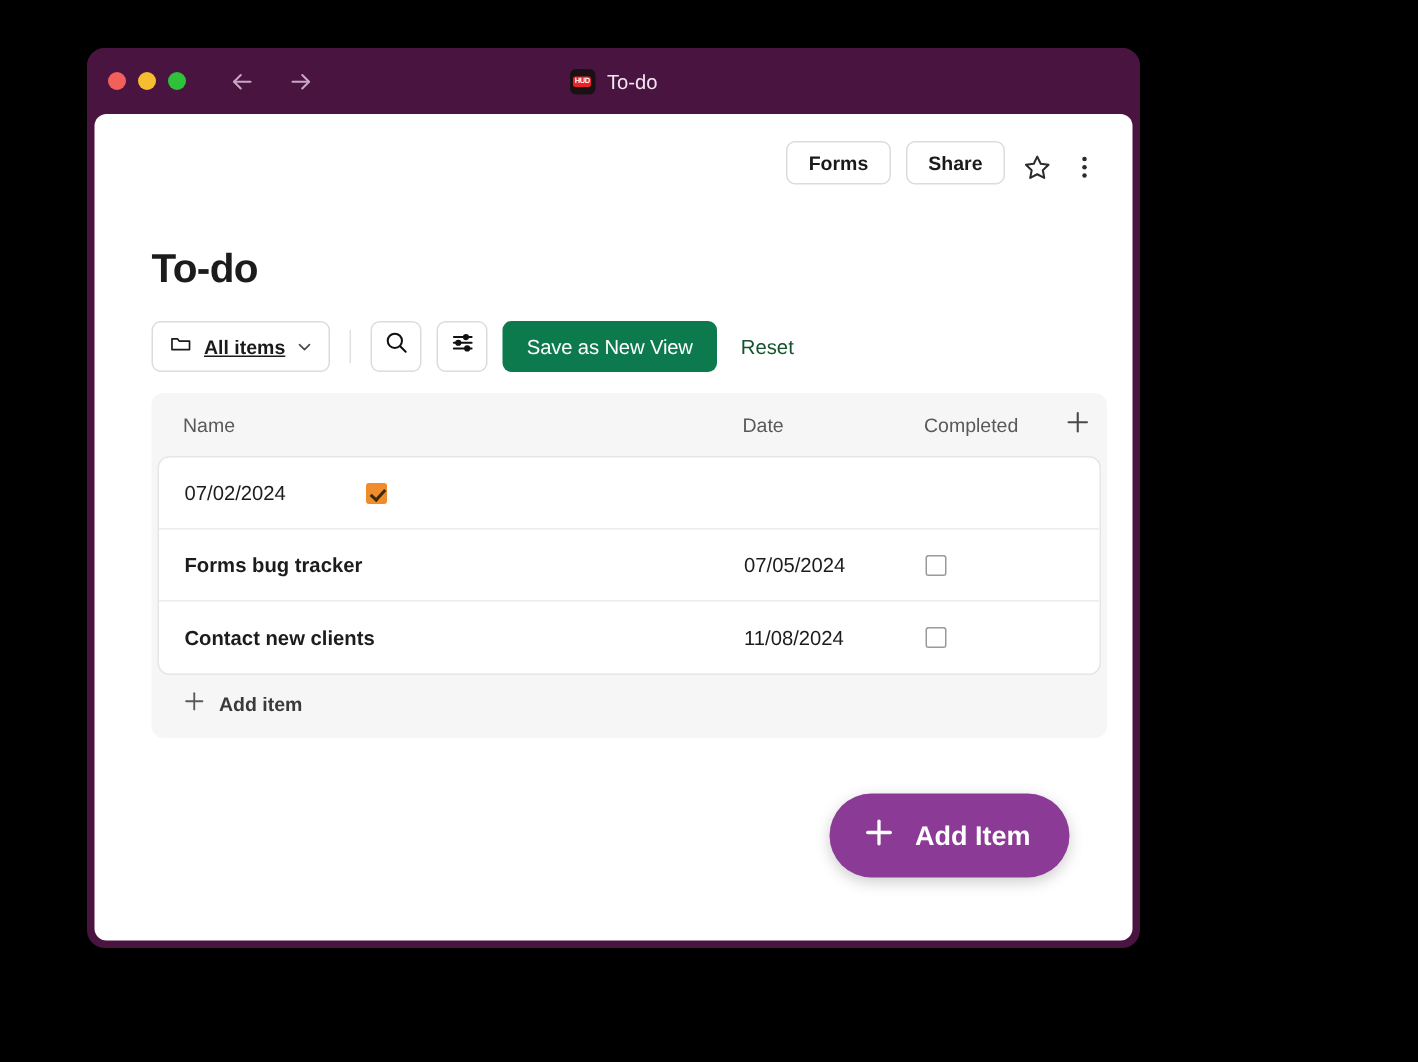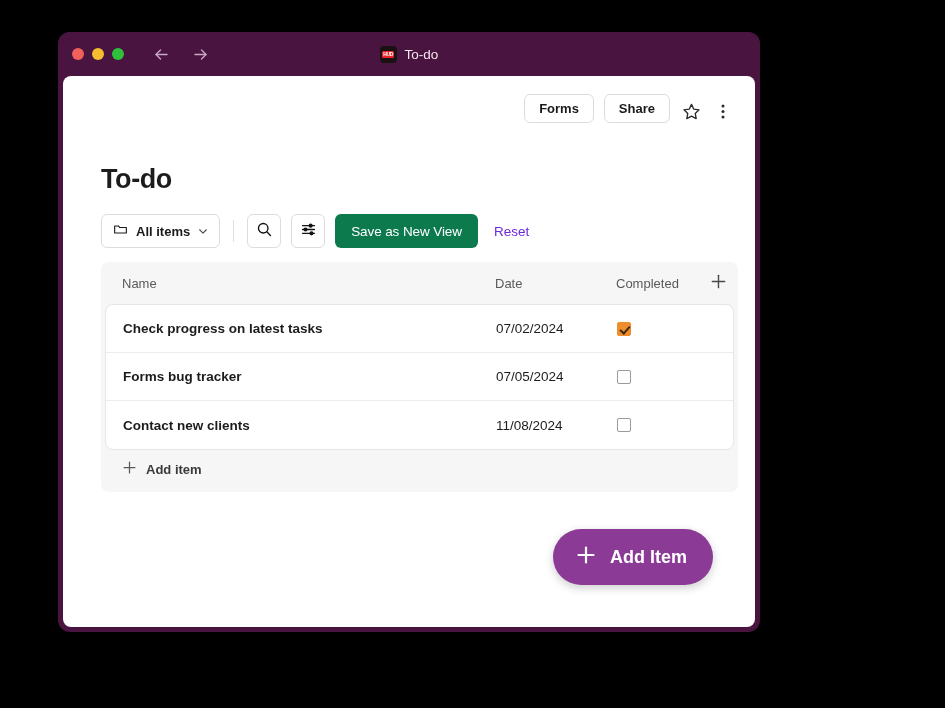--- a/index.html
+++ b/index.html
@@ -164,20 +164,21 @@
     gap: 8px;
     border: 1px solid #dcdcdc;
     background: #ffffff;
     border-radius: 6px;
     padding: 8px 11px;
     font-size: 13px;
     font-weight: bold;
     color: #1a1a1a;
     cursor: pointer;
     height: 34px;
+    text-decoration: underline;
   }
   .divider-v {
     width: 1px;
     height: 22px;
     background: #e0e0e0;
     margin: 0 13px;
   }
   .sq-btn {
     width: 34px; height: 34px;
     border: 1px solid #dcdcdc;
@@ -196,21 +197,21 @@
     border-radius: 6px;
     height: 34px;
     padding: 0 16px;
     font-size: 13.5px;
     font-weight: normal;
     font-family: "Liberation Sans", sans-serif;
     cursor: pointer;
     letter-spacing: -0.1px;
   }
   .reset-link {
-    color: #6d28d9;
+    color: #14532d;
     font-size: 13.5px;
     margin-left: 16px;
     cursor: pointer;
     font-weight: normal;
   }
 
   
   .table-panel {
     position: absolute;
     left: 38px;
@@ -447,21 +448,20 @@
                   <line x1="2.5" y1="9" x2="15.5" y2="9"></line>
               </svg>
             </span>
           </span>
         </div>
       </div>
 
       <div class="rows-card">
 
         <div class="row">
-          <div class="cell-name">Check progress on latest tasks</div>
           <div class="cell-date">07/02/2024</div>
           <div class="cell-completed">
             <span class="cbox checked"></span>
           </div>
         </div>
 
         <div class="row">
           <div class="cell-name">Forms bug tracker</div>
           <div class="cell-date">07/05/2024</div>
           <div class="cell-completed">

